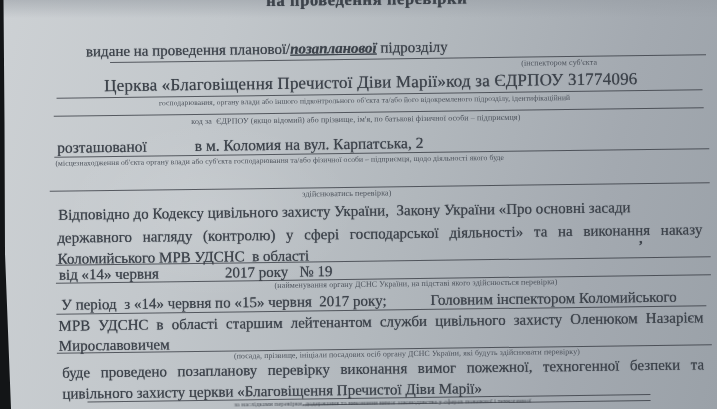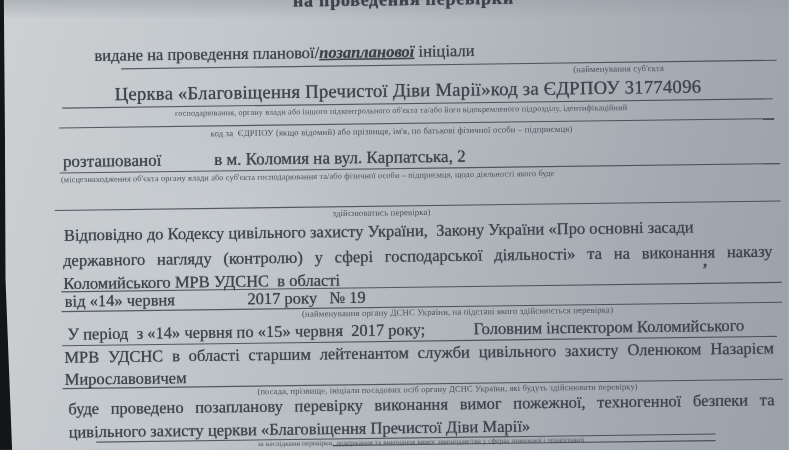--- a/index.html
+++ b/index.html
@@ -59,23 +59,23 @@
 <body>
 
 <div class="photo"></div>
 <div class="photo-shade-top"></div>
 <div class="photo-shade-blob"></div>
 
 <div class="doc">
 
   <div class="title-cut">на проведення перевірки</div>
 
-  <div class="row" style="top:44px;left:88px;"><span>видане на проведення планової</span><span>/</span><span class="em-sel">позапланової</span><span> ініціали</span></div>
+  <div class="row" style="top:44px;left:88px;"><span>видане на проведення планової</span><span>/</span><span class="em-sel">позапланової</span><span> підрозділу</span></div>
   <div class="rule" style="top:63px;left:112px;width:596px;"></div>
-  <div class="cap" style="top:66px;left:523px;">(найменування суб'єкта</div>
+  <div class="cap" style="top:66px;left:523px;">(інспектором суб'єкта</div>
 
   <div class="entity">Церква «Благовіщення Пречистої Діви Марії»код за ЄДРПОУ 31774096</div>
   <div class="rule" style="top:98px;left:58px;width:646px;"></div>
   <div class="cap center" style="top:101px;left:62px;width:608px;font-size:7.5px;">господарювання, органу влади або іншого підконтрольного об'єкта та/або його відокремленого підрозділу, ідентифікаційний</div>
   <div class="rule" style="top:116px;left:55px;width:650px;"></div>
   <div class="cap center" style="top:120px;left:57px;width:600px;">код за  ЄДРПОУ (якщо відомий) або прізвище, ім'я, по батькові фізичної особи – підприємця)</div>
 
   <div class="row" style="top:139px;left:58px;font-size:15.5px;"><span>розташованої</span><span style="margin-left:48px;">в м. Коломия на вул. Карпатська, 2</span></div>
   <div class="rule" style="top:157px;left:55px;width:655px;"></div>
   <div class="cap" style="top:160px;left:56px;font-size:7.6px;">(місцезнаходження об'єкта органу влади або суб'єкта господарювання та/або фізичної особи – підприємця, щодо діяльності якого буде</div>

